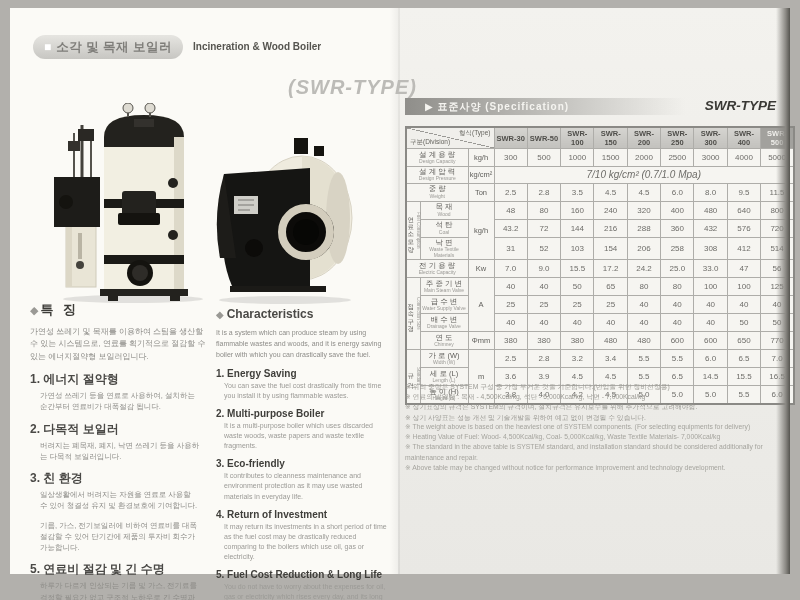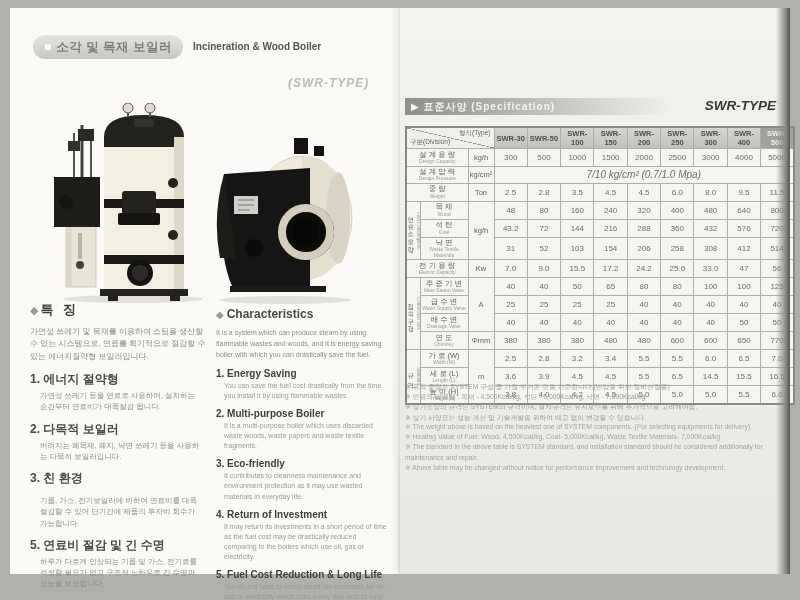--- a/index.html
+++ b/index.html
@@ -13,21 +13,21 @@
   #fold-shadow{position:absolute;left:380px;top:0;width:10px;height:566px;
     background:linear-gradient(to right,rgba(0,0,0,0),rgba(0,0,0,0.06));}
 
   
   .pill{position:absolute;left:23px;top:27px;width:150px;height:24px;border-radius:12px;
     background:linear-gradient(#e6e5e1,#c7c6c2);display:flex;align-items:center;justify-content:center;
     gap:5px;}
   .pill .sq{color:#ffffff;font-size:12px;line-height:1;}
   .pill .t{color:#7f7e7a;font-weight:bold;font-size:12.5px;letter-spacing:0.5px;}
   .eng-title{position:absolute;left:183px;top:33px;font-size:10px;font-weight:bold;color:#55544f;}
-  .swr-sub{position:absolute;left:278px;top:68px;font-size:12px;font-weight:bold;font-style:italic;
+  .swr-sub{position:absolute;left:278px;top:68px;font-size:20px;font-weight:bold;font-style:italic;
     color:#bcbbb7;letter-spacing:1px;}
 
   
   .photo{position:absolute;}
 
   
   #features{position:absolute;left:20px;top:293px;width:180px;}
   .sec-head-kr{font-size:13px;font-weight:bold;color:#3c3b37;letter-spacing:3px;}
   .sec-head-kr .dia{color:#9a9995;letter-spacing:0;margin-right:2px;font-size:11px;}
   .sec-intro{margin-top:7px;font-size:8px;line-height:1.55;color:#8d8c88;}
@@ -39,21 +39,21 @@
   #chars{position:absolute;left:206px;top:299px;width:178px;}
   .sec-head-en{font-size:12px;font-weight:bold;color:#4a4946;}
   .sec-head-en .dia{color:#9a9995;margin-right:3px;font-size:10px;}
   .char-item{margin-top:7px;}
   .char-item .ti{font-size:10px;font-weight:bold;color:#3f3e3a;}
   .char-item .bo{margin:2px 0 0 8px;font-size:7px;line-height:1.45;color:#9b9a96;width:165px;}
 
   
   .spec-band{position:absolute;left:395px;top:90px;width:260px;height:17px;
     background:linear-gradient(to right,#8f8e8a,#c9c8c4 60%,rgba(201,200,196,0));
-    color:#f5f4f0;font-size:10px;font-weight:bold;display:flex;align-items:center;padding-left:6px;
+    color:#f5f4f0;font-size:10px;font-weight:bold;display:flex;align-items:center;padding-left:20px;
     letter-spacing:1px;}
   .swr-type{position:absolute;right:14px;top:90px;font-size:13.5px;font-weight:bold;font-style:italic;color:#3a3935;}
 
   
   #spec-table{position:absolute;left:395px;top:118px;width:390px;border-collapse:collapse;
     table-layout:fixed;background:#f6f5f1;}
   #spec-table th,#spec-table td{border:1px solid #aeada9;padding:1px 0;text-align:center;vertical-align:middle;}
   #spec-table{border:2px solid #8a8985;}
   #spec-table th{background:linear-gradient(#d5d4d0,#c2c1bd);font-size:7.5px;color:#4f4e4a;font-weight:bold;height:18px;}
   #spec-table th.dark{background:linear-gradient(#aBaaa6,#989793);background:#a2a19d;color:#f2f1ed;}
@@ -163,20 +163,21 @@
           <div class="feat-item">
             <div class="ti">1. 에너지 절약형</div>
             <div class="bo">가연성 쓰레기 등을 연료로 사용하여, 설치하는 순간부터 연료비가 대폭절감 됩니다.</div>
           </div>
           <div class="feat-item">
             <div class="ti">2. 다목적 보일러</div>
             <div class="bo">버려지는 폐목재, 폐지, 낙면 쓰레기 등을 사용하는 다목적 보일러입니다.</div>
           </div>
           <div class="feat-item">
             <div class="ti">3. 친 환경</div>
+            <div class="bo">일상생활에서 버려지는 자원을 연료로 사용할 수 있어 청결성 유지 및 환경보호에 기여합니다.</div>
           </div>
           <div class="feat-item">
             <div class="bo">기름, 가스, 전기보일러에 비하여 연료비를 대폭 절감할 수 있어 단기간에 제품의 투자비 회수가 가능합니다.</div>
           </div>
           <div class="feat-item">
             <div class="ti">5. 연료비 절감 및 긴 수명</div>
             <div class="bo">하루가 다르게 인상되는 기름 및 가스, 전기료를 걱정할 필요가 없고 구조적 노하우로 긴 수명과 성능을 보장합니다.</div>
           </div>
         </div>
     </div>

